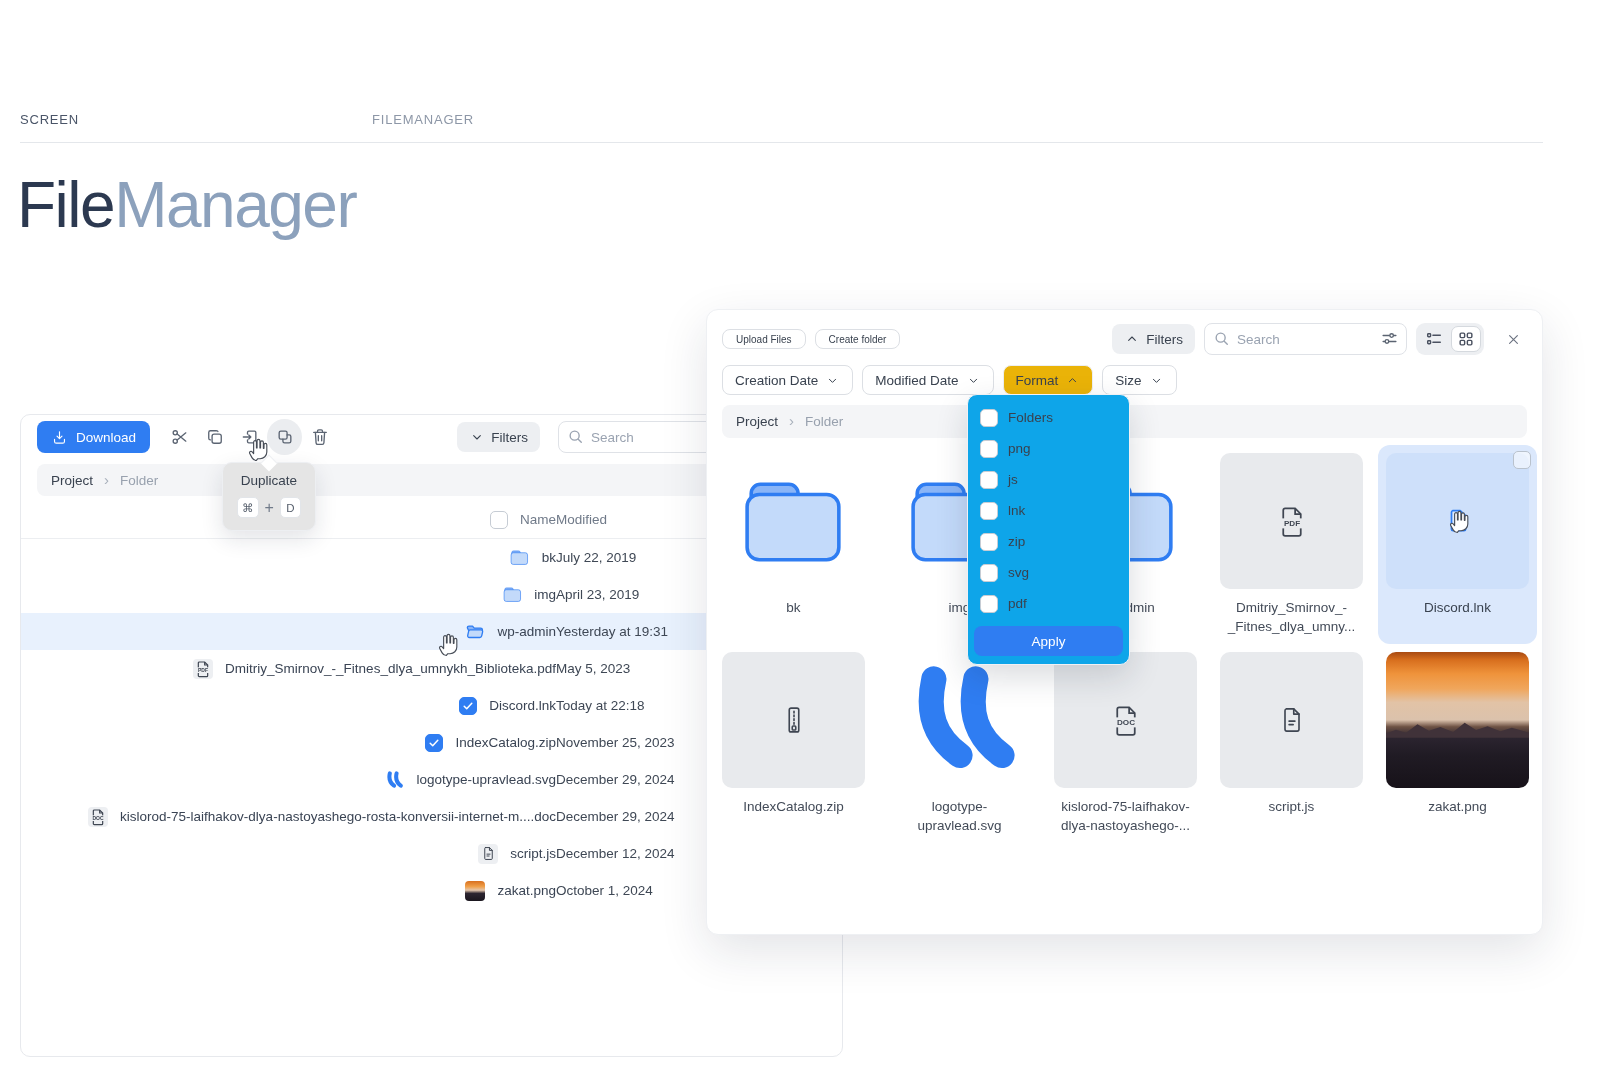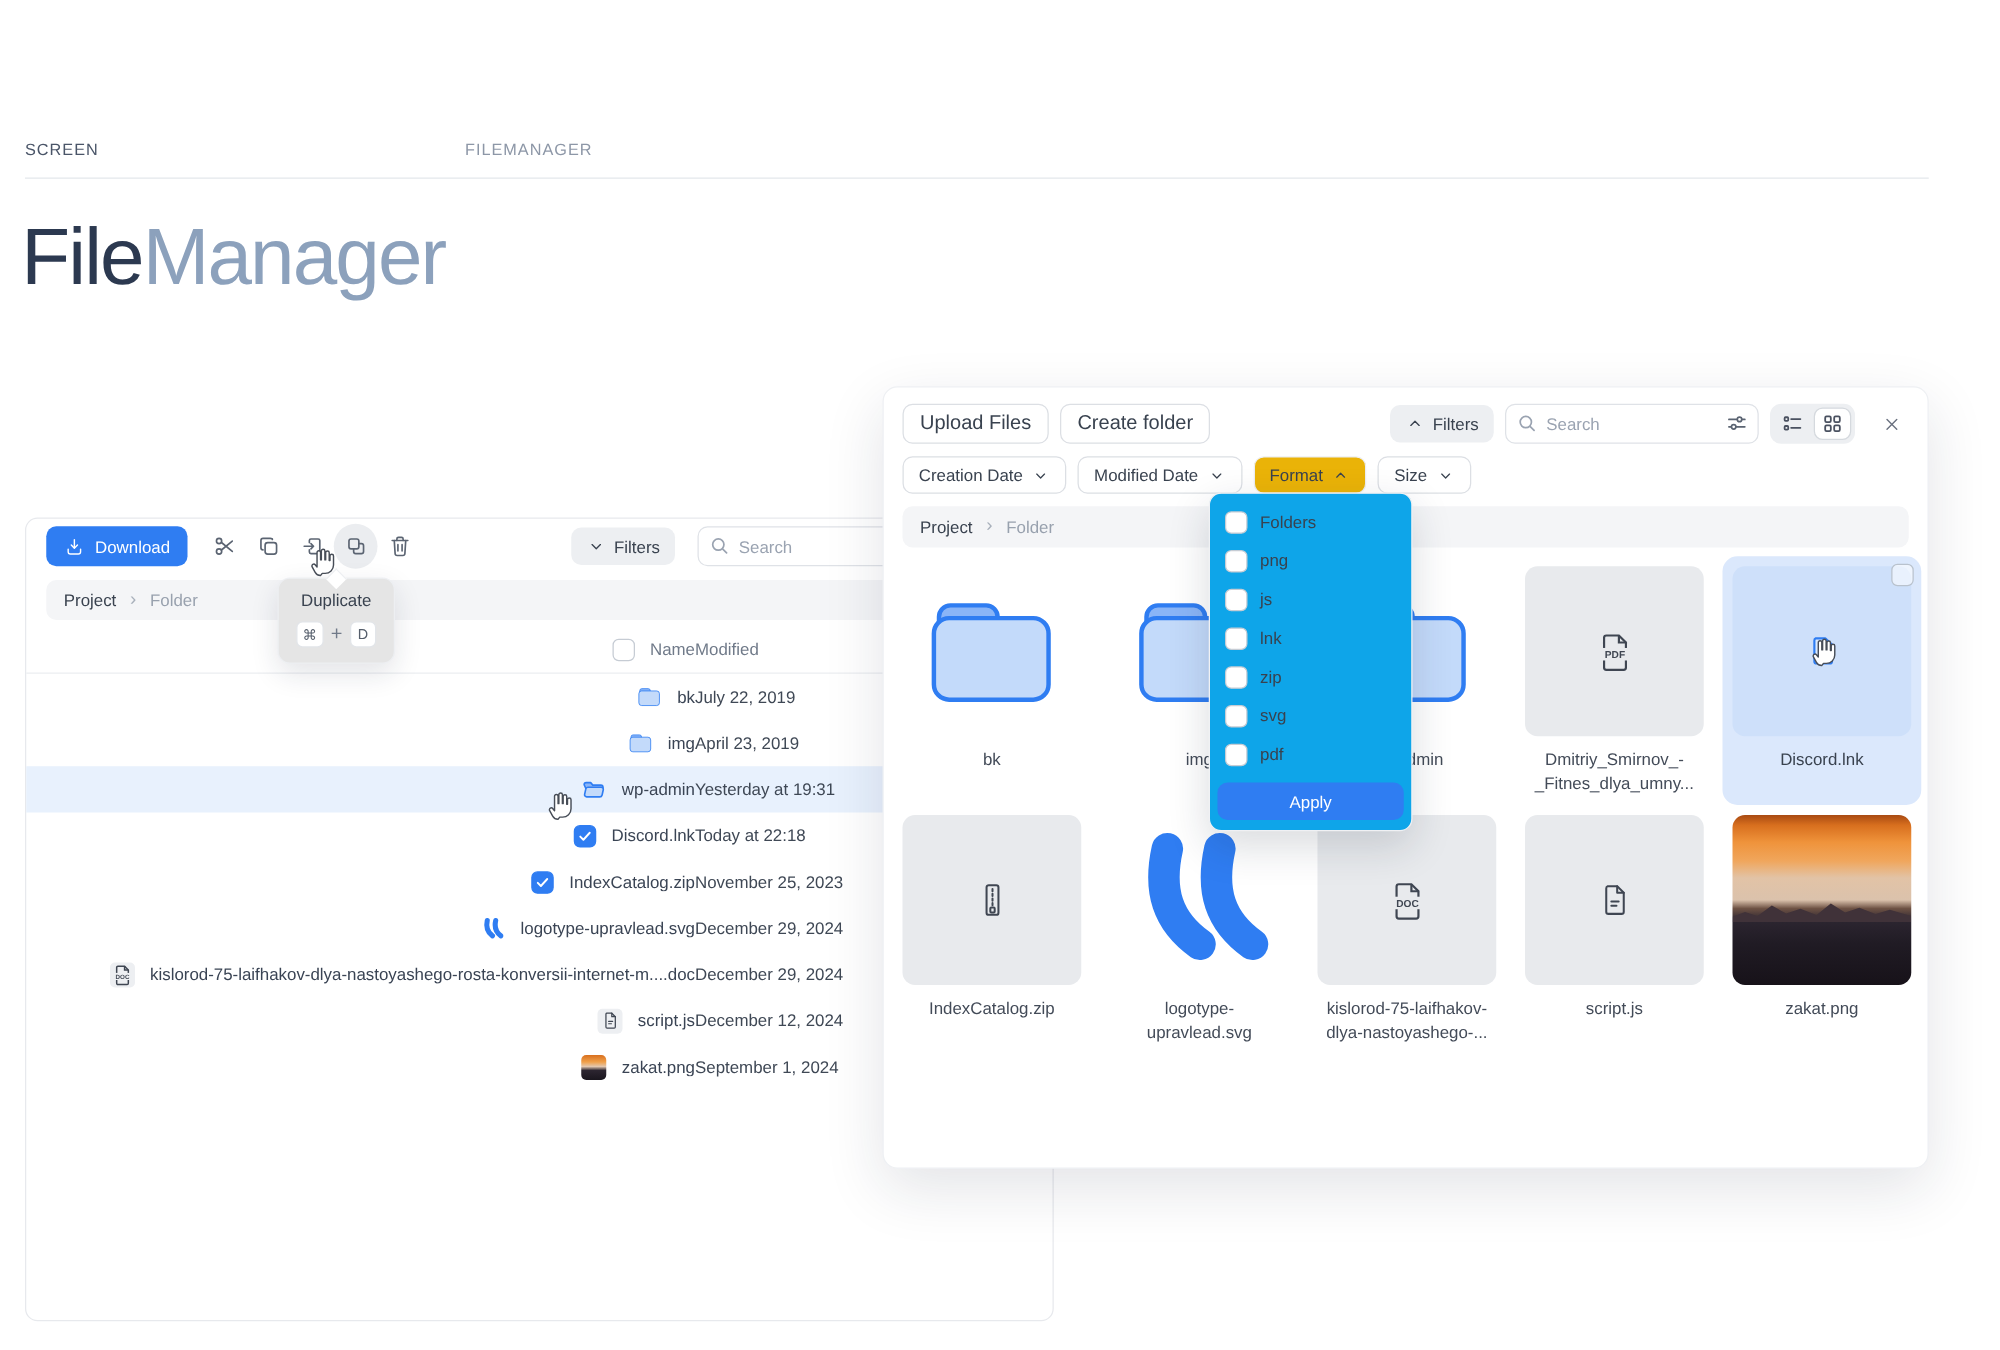--- a/index.html
+++ b/index.html
@@ -69,22 +69,22 @@
   .tt-label { font-size:13.5px; color:#39424f; }
   .tt-keys { margin-top:9px; display:flex; gap:6px; align-items:center; justify-content:center; color:#707a89; }
   .kbd { min-width:21px; height:21px; padding:0 4px; border:1px solid #e2e5e9; border-radius:5px; background:#fff;
          font-size:11.5px; color:#555e6b; display:flex; align-items:center; justify-content:center; }
 
   
   .modal { position:absolute; left:706px; top:309px; width:837px; height:626px; background:#fff;
            border:1px solid #eef0f3; border-radius:12px; box-shadow:0 16px 48px rgba(25,35,55,.12);
            z-index:10; padding:13px 15px; }
   .m-row1 { display:flex; align-items:center; gap:9px; }
-  .btn-outline { height:32px; padding:0 13px; border:1px solid #dcdfe4; border-radius:8px; background:#fff;
-                 font-size:16px; color:#39424f; display:flex; align-items:center; cursor:pointer; font-family:inherit; }
+  .btn-outline { height:20px; padding:0 13px; border:1px solid #dcdfe4; border-radius:8px; background:#fff;
+                 font-size:10px; color:#39424f; display:flex; align-items:center; cursor:pointer; font-family:inherit; }
   .m-search input { width:203px; }
   .segmented { background:#edeff2; border-radius:9px; padding:3px; display:flex; gap:2px; }
   .seg { width:30px; height:26px; border-radius:7px; display:flex; align-items:center; justify-content:center;
          color:#4a5160; border:1px solid transparent; background:transparent; cursor:pointer; }
   .seg.active { background:#fff; border-color:#d5d9de; }
   .btn-close { width:28px; height:28px; display:flex; align-items:center; justify-content:center; color:#6b7280;
                background:none; border:none; cursor:pointer; margin-left:6px; }
   .m-chips { display:flex; gap:9px; margin-top:10px; }
   .chip { height:30px; padding:0 12px; border:1px solid #dcdfe4; border-radius:8px; background:#fff;
           font-size:13.5px; color:#39424f; display:flex; align-items:center; gap:7px; cursor:pointer; font-family:inherit; }
@@ -324,20 +324,34 @@
           <svg width="22" height="19">
             <use href="#i-folder-open"></use>
           </svg>
         </span>
       <span class="fname">wp-admin</span>
       </div>
     <span class="fmod">Yesterday at 19:31</span>
   </div>
   <div class="lrow">
     <div class="cl">
+      <span class="badge">
+        <svg viewBox="0 0 24 26" width="16" height="18">
+            <path d="M6.5 2.5h8l4.5 4.5v16a1.5 1.5 0 0 1-1.5 1.5h-11A1.5 1.5 0 0 1 5 23V4a1.5 1.5 0 0 1 1.5-1.5z" fill="none" stroke="#3f4652" stroke-width="1.8"></path>
+            <path d="M14.5 2.5V7h4.5" fill="none" stroke="#3f4652" stroke-width="1.8"></path>
+            <rect x="2.5" y="10.5" width="19" height="8.5" fill="#edeff2"></rect>
+            <text x="12" y="17.4" text-anchor="middle" font-size="7.5" font-weight="700" fill="#3f4652">PDF</text>
+          </svg>
+      </span>
+      <span class="fname">Dmitriy_Smirnov_-_Fitnes_dlya_umnykh_Biblioteka.pdf</span>
+      </div>
+    <span class="fmod">May 5, 2023</span>
+  </div>
+  <div class="lrow">
+    <div class="cl">
         <span class="cb on">
           <svg width="14" height="14">
             <use href="#i-check"></use>
           </svg>
         </span>
       <span class="fname">Discord.lnk</span>
       </div>
     <span class="fmod">Today at 22:18</span>
   </div>
   <div class="lrow">
@@ -385,21 +399,21 @@
         </span>
       <span class="fname">script.js</span>
       </div>
     <span class="fmod">December 12, 2024</span>
   </div>
   <div class="lrow">
     <div class="cl">
         <span class="thumb-sm"></span>
       <span class="fname">zakat.png</span>
       </div>
-    <span class="fmod">September 1, 2024</span>
+    <span class="fmod">October 1, 2024</span>
   </div>
 </div>
 
 <div class="modal">
 
   <div class="m-row1">
     <button class="btn-outline">Upload Files</button>
     <button class="btn-outline">Create folder</button>
     <div class="spacer"></div>
     <button class="btn-gray">

